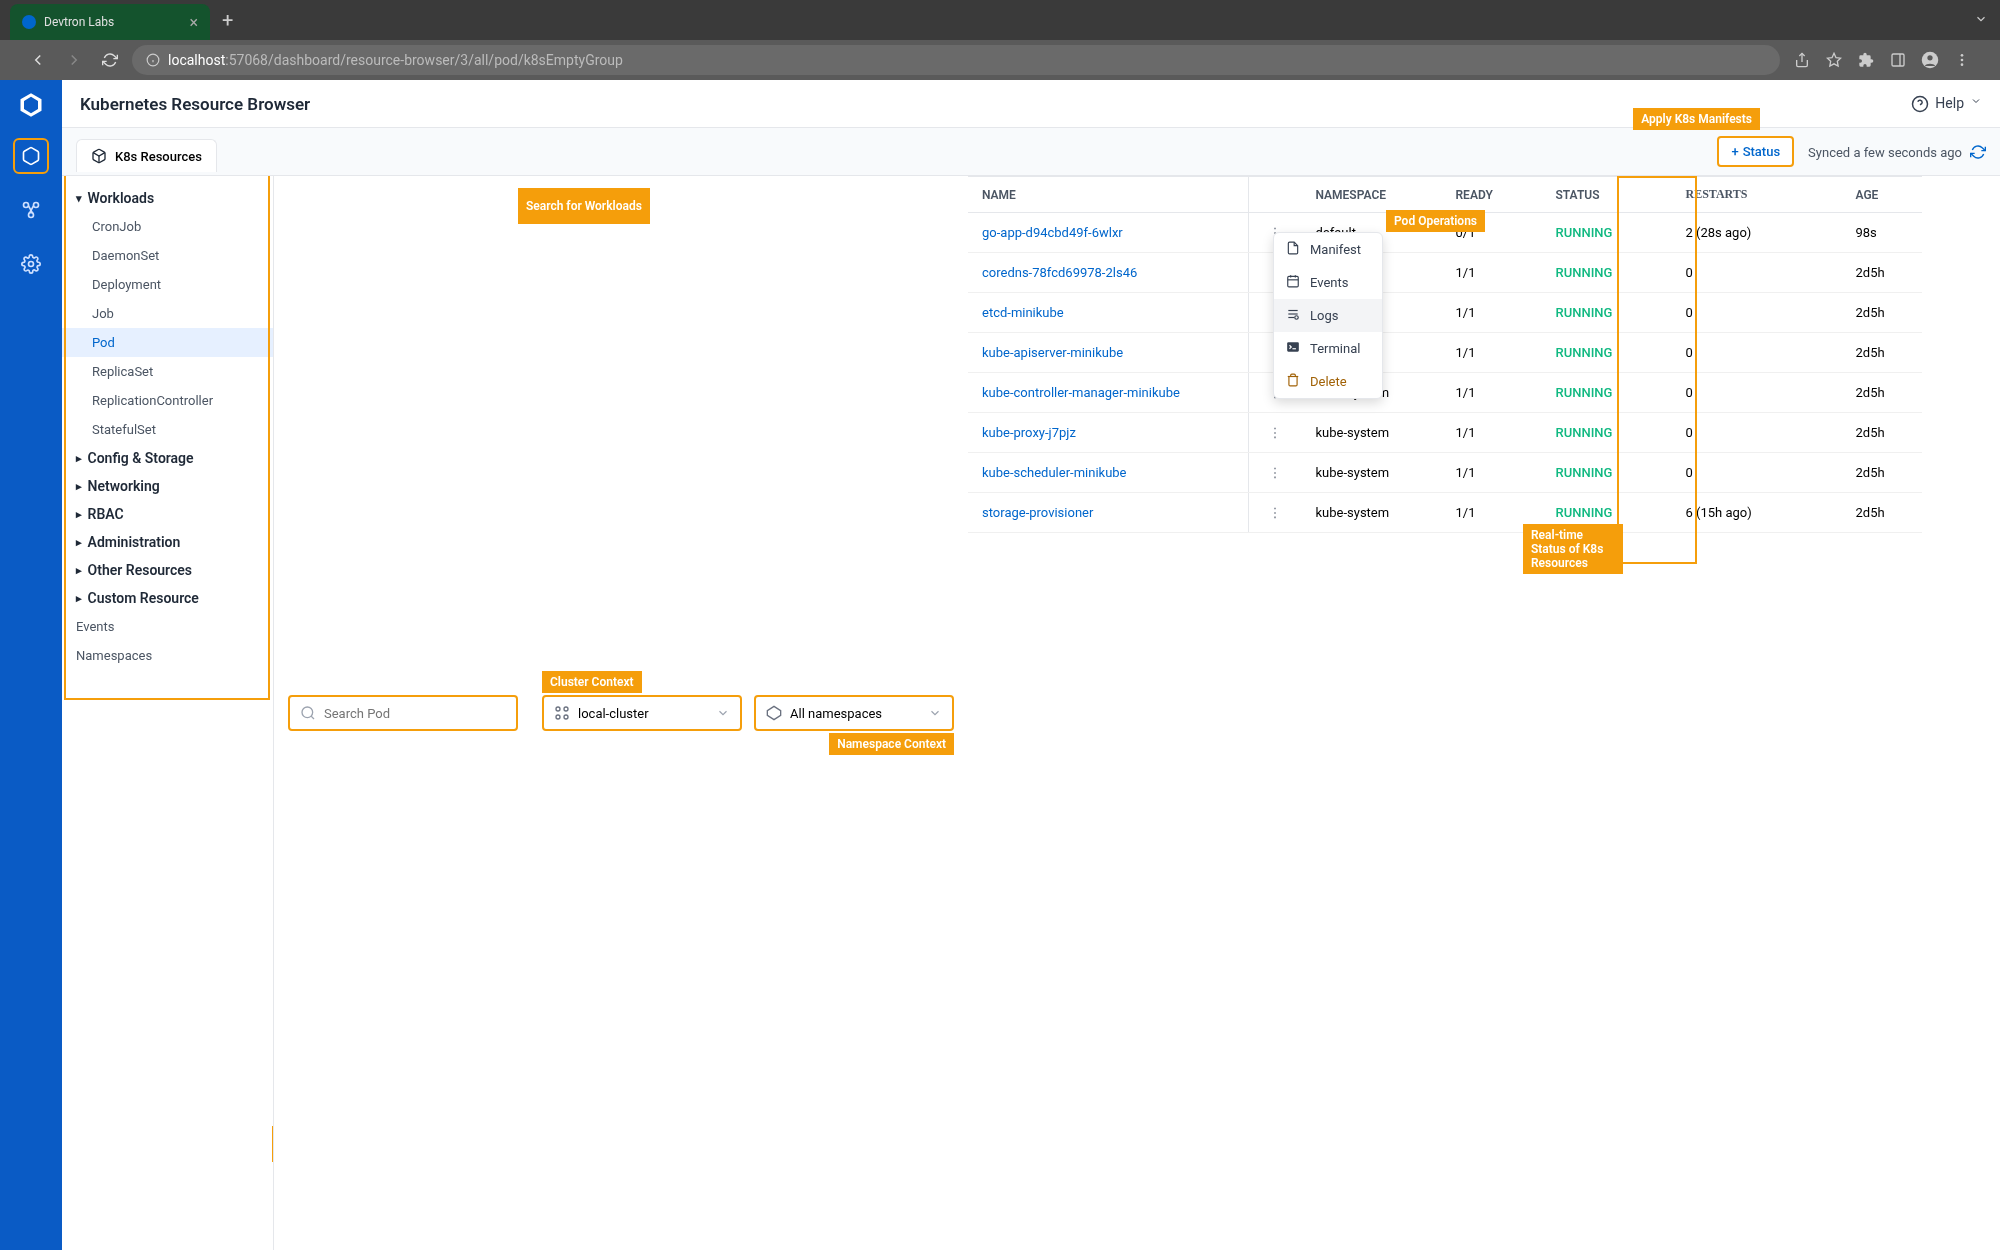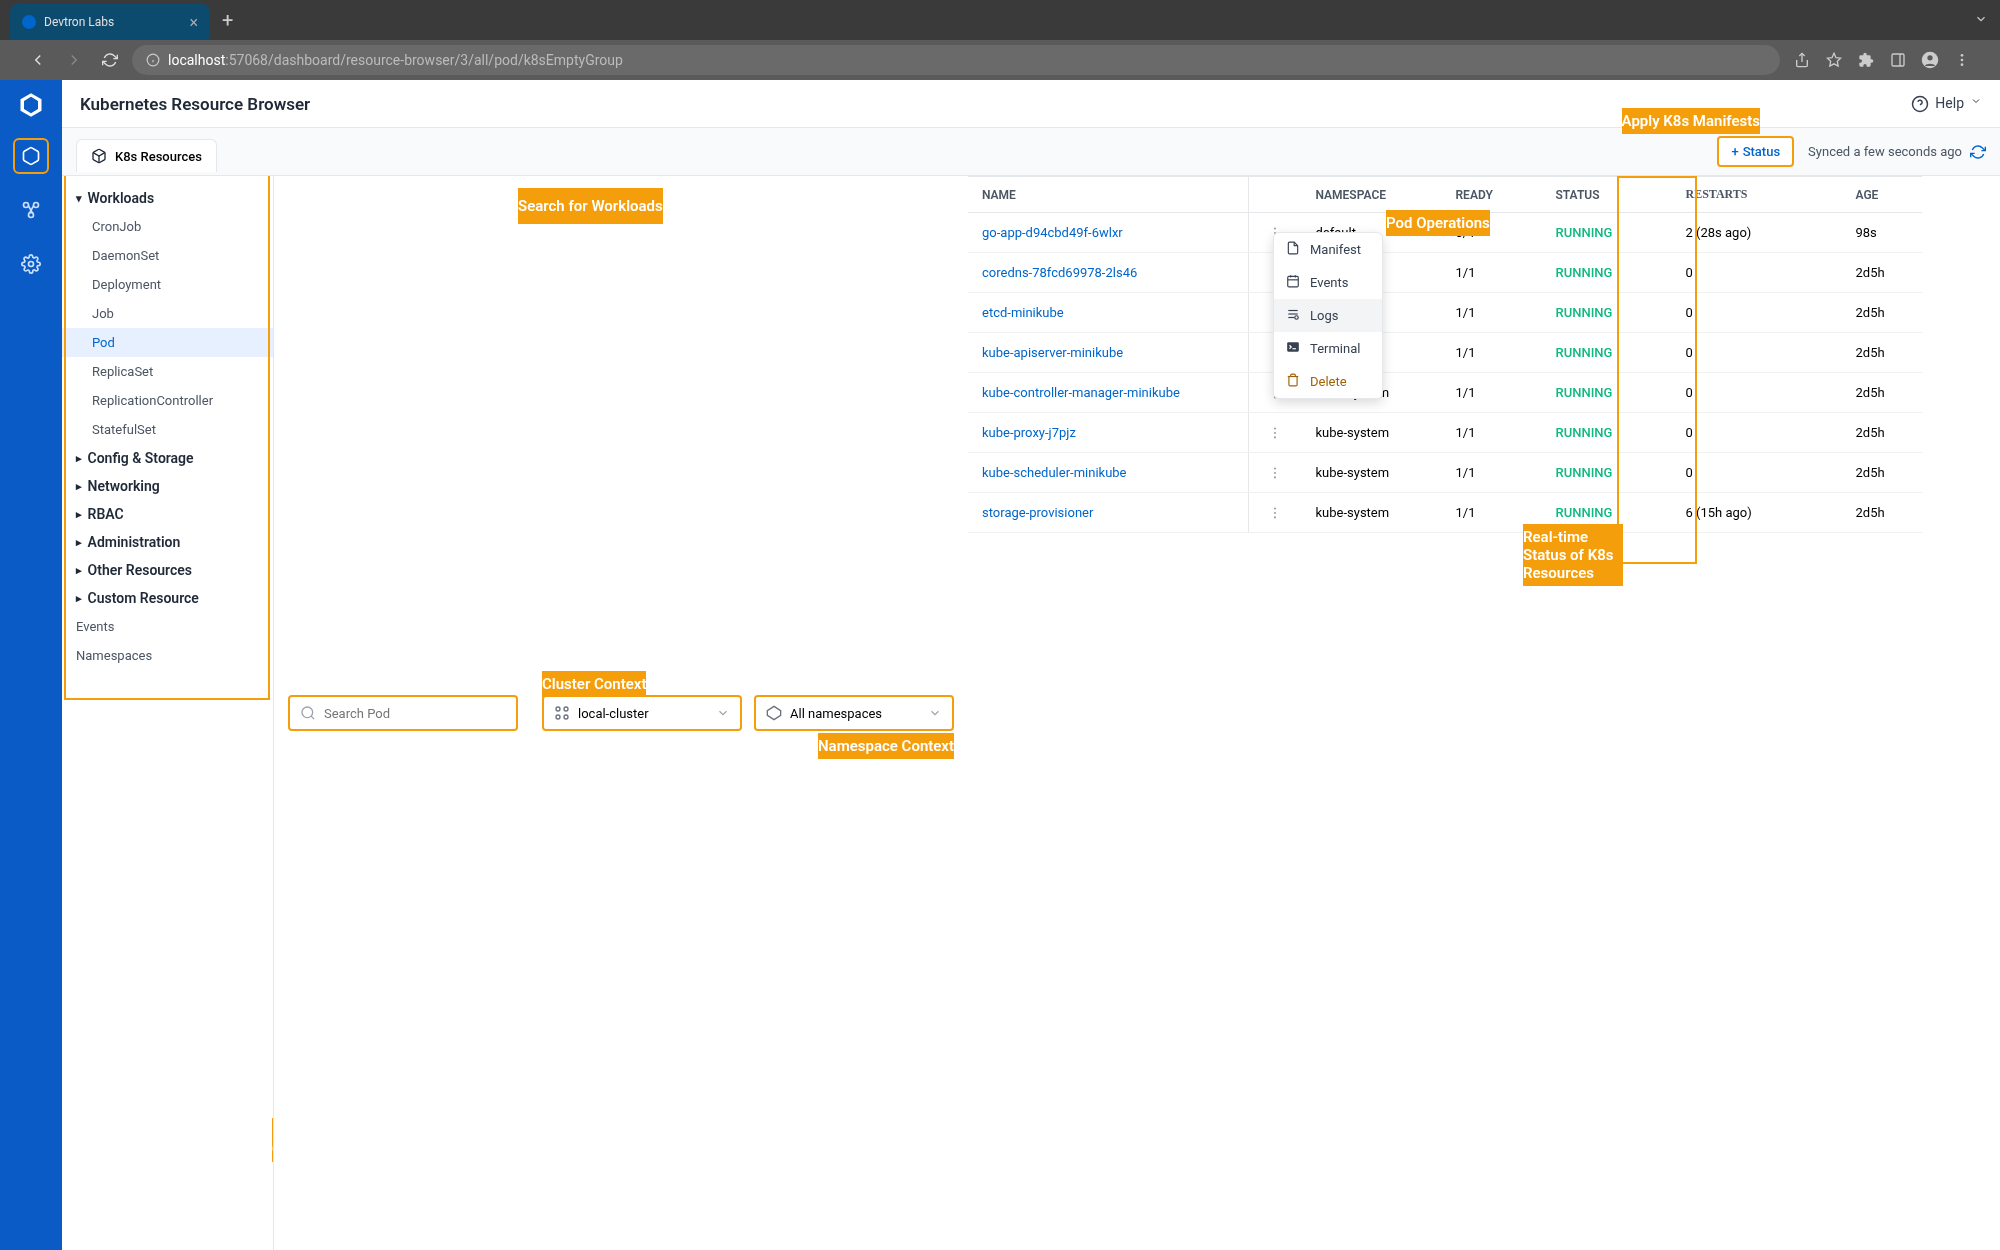--- a/index.html
+++ b/index.html
@@ -1,18 +1,18 @@
 <!DOCTYPE html>
 <html><head>
 <meta charset="utf-8">
 <style>
 *{margin:0;padding:0;box-sizing:border-box;font-family:-apple-system,BlinkMacSystemFont,'Segoe UI',Roboto,sans-serif}
 body{background:#fff;overflow:hidden}
 .browser-chrome{background:#3a3a3a;height:40px;display:flex;align-items:center;padding:0}
-.tab{background:#0c4a6e;color:#e0e0e0;height:36px;display:flex;align-items:center;padding:0 12px;border-radius:8px 8px 0 0;margin-top:4px;margin-left:10px;font-size:12px;gap:0;min-width:200px;justify-content:space-between}
+.tab{background:#14532d;color:#e0e0e0;height:36px;display:flex;align-items:center;padding:0 12px;border-radius:8px 8px 0 0;margin-top:4px;margin-left:10px;font-size:12px;gap:0;min-width:200px;justify-content:space-between}
 .tab-icon-title{display:flex;align-items:center;gap:8px}
 .tab-icon-blue{width:14px;height:14px;background:#0066cc;border-radius:50%}
 .tab-close{font-size:16px;color:#aaa;cursor:pointer}
 .new-tab{color:#ccc;font-size:20px;margin-left:12px;cursor:pointer}
 .top-chev{margin-left:auto;margin-right:12px;color:#ccc}
 .addr-bar{background:#5a5a5a;height:40px;display:flex;align-items:center;padding:0 24px;gap:8px}
 .nav-ico{color:#bbb;width:28px;height:28px;display:flex;align-items:center;justify-content:center;cursor:pointer}
 .url-field{flex:1;background:#6a6a6a;border-radius:20px;height:30px;display:flex;align-items:center;padding:0 14px;color:#ddd;font-size:14px;gap:8px}
 .url-host{color:#fff}
 .url-path{color:#bbb}
@@ -23,41 +23,41 @@
 .nav-item{width:36px;height:36px;display:flex;align-items:center;justify-content:center;border-radius:6px;cursor:pointer}
 .nav-item.active{border:2px solid #f59e0b}
 .main{flex:1;display:flex;flex-direction:column;overflow:hidden}
 .header-row{height:48px;display:flex;align-items:center;justify-content:space-between;padding:0 18px;border-bottom:1px solid #e5e7eb}
 .page-title{font-size:17px;font-weight:600;color:#1f2937}
 .help-btn{display:flex;align-items:flex-start;gap:6px;font-size:14px;color:#374151;cursor:pointer}
 .toolbar{height:48px;background:#f8fafc;border-bottom:1px solid #e5e7eb;display:flex;align-items:center;padding:0 14px;gap:14px}
 .k8s-tab{background:#fff;border:1px solid #e5e7eb;border-bottom:none;border-radius:6px 6px 0 0;padding:8px 14px;display:flex;align-items:center;gap:8px;font-size:13px;font-weight:500;margin-top:8px;cursor:pointer}
 .toolbar-spacer{flex:1}
 .create-btn{border:2px solid #f59e0b;padding:6px 12px;font-size:13px;color:#0066cc;font-weight:500;display:flex;align-items:center;gap:4px;cursor:pointer;background:#fff;border-radius:4px}
-.synced{font-size:13px;color:#4b5563;display:flex;align-items:center;gap:8px}
+.synced{font-size:13px;color:#4b5563;display:flex;align-items:flex-end;gap:8px}
 .content{flex:1;display:flex;overflow:hidden}
 .sidebar{width:212px;border-right:1px solid #e5e7eb;padding:8px 0;overflow-y:auto;position:relative}
 .side-group{padding:6px 14px;font-size:14px;font-weight:600;color:#1f2937;display:flex;align-items:center;gap:6px;cursor:pointer}
 .side-item{padding:7px 14px 7px 30px;font-size:13px;color:#4b5563;cursor:pointer}
 .side-item.active{background:#e6f0ff;color:#0066cc}
 .side-item.nosub{padding-left:14px}
 .main-area{flex:1;display:flex;overflow:auto;position:relative}
 .filters{display:flex;align-items:center;gap:12px;padding:12px 14px}
 .search-box{border:2px solid #f59e0b;border-radius:4px;height:36px;display:flex;align-items:center;padding:0 10px;gap:8px;width:230px;background:#fff}
 .search-box input{border:none;outline:none;font-size:13px;flex:1;background:transparent}
 .filters-spacer{flex:1}
 .dropdown{border:2px solid #f59e0b;border-radius:4px;height:36px;display:flex;align-items:center;padding:0 10px;gap:8px;font-size:13px;background:#fff;cursor:pointer;min-width:200px;justify-content:space-between}
 .dd-left{display:flex;align-items:center;gap:8px}
 .table{width:100%;border-collapse:collapse}
 .table th{text-align:left;font-size:12px;font-weight:600;color:#4b5563;padding:10px 14px;border-bottom:1px solid #e5e7eb;border-top:1px solid #e5e7eb}
 .table td{font-size:13px;padding:12px 14px;border-bottom:1px solid #f0f0f0;vertical-align:middle}
 .table td.name-col a{color:#0066cc;text-decoration:none}
 .status-running{color:#10b981;font-weight:500}
 .more-btn{cursor:pointer;color:#6b7280;padding:0 6px}
-.annotation{position:absolute;background:#f59e0b;color:#fff;font-size:15px;font-weight:600;padding:4px 0;z-index:5;pointer-events:none}
+.annotation{position:absolute;background:#f59e0b;color:#fff;font-size:12px;font-weight:600;padding:4px 8px;z-index:5;pointer-events:none}
 .hl-box{position:absolute;border:2px solid #f59e0b;pointer-events:none;z-index:4}
 .popup{position:absolute;background:#fff;border:1px solid #e5e7eb;border-radius:6px;box-shadow:0 4px 12px rgba(0,0,0,0.15);z-index:10;width:110px}
 .popup-item{padding:8px 12px;font-size:13px;display:flex;align-items:center;gap:10px;cursor:pointer;color:#374151}
 .popup-item.hov{background:#f3f4f6}
 .popup-item.danger{color:#a16207}
 svg{flex-shrink:0}
 </style>
 </head>
 <body>
 

